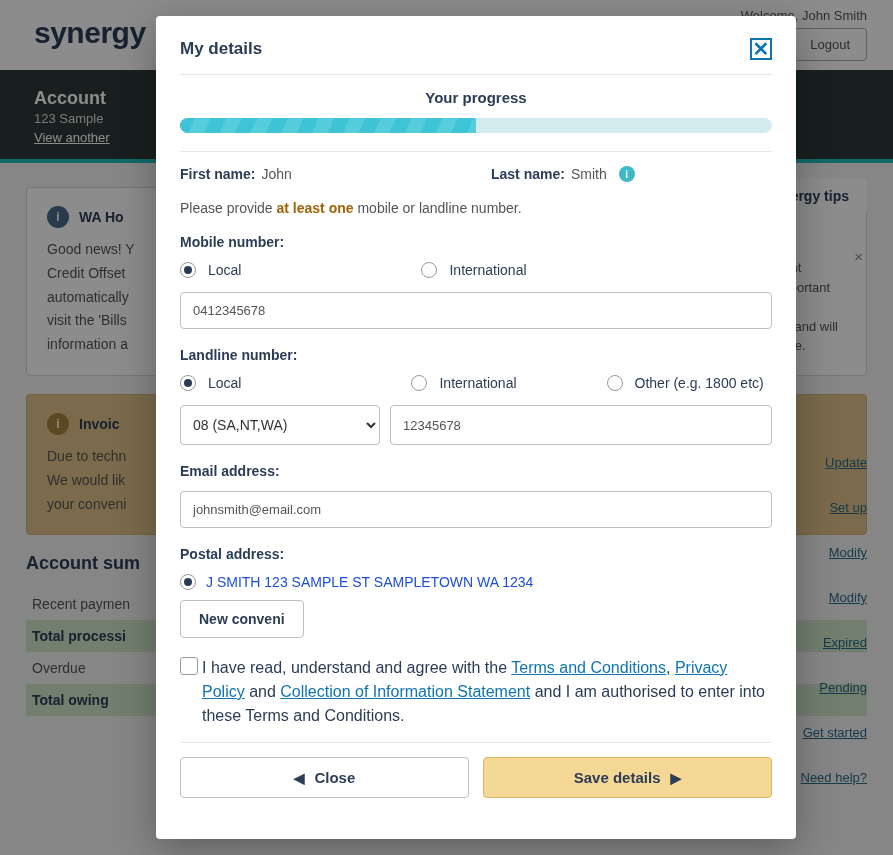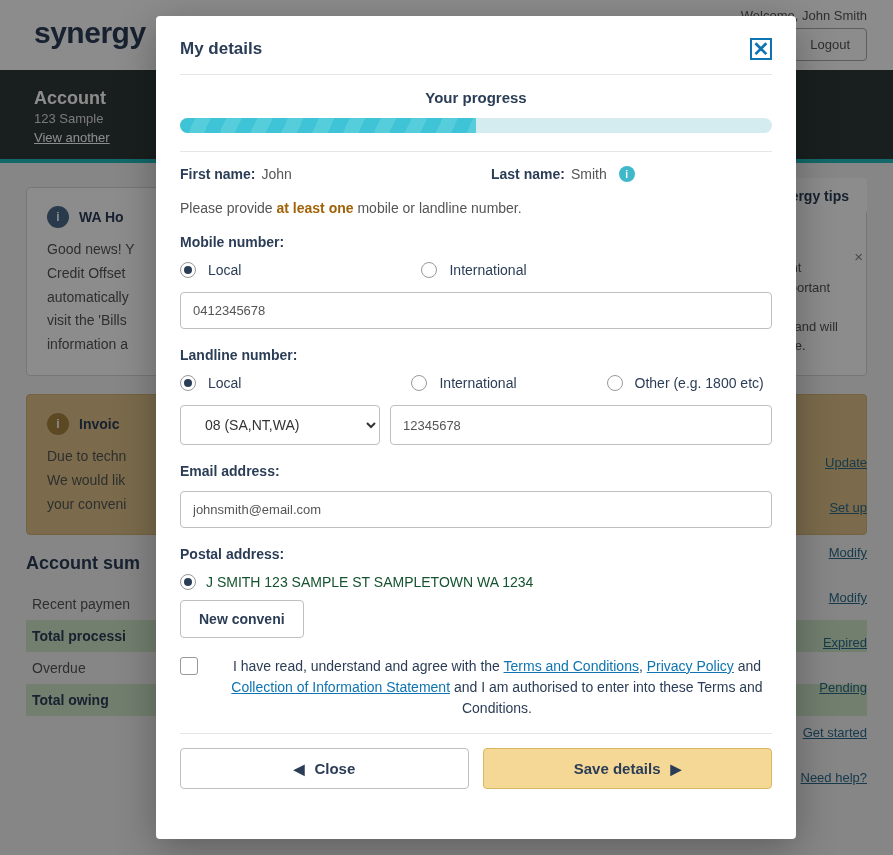--- a/index.html
+++ b/index.html
@@ -127,31 +127,31 @@
     .radio.selected::after {
       content: ""; width: 8px; height: 8px; border-radius: 50%; background: #2b3d56;
     }
     .text-input {
       width: 100%; border: 1px solid #bfbfbf; border-radius: 4px;
       padding: 10px 12px; font-size: 13px; color: #555;
     }
     .input-row { display: flex; gap: 10px; }
     .select-input {
       border: 1px solid #bfbfbf; border-radius: 4px;
-      padding: 10px 20px; font-size: 14px; color: #333;
+      padding: 10px 8px; font-size: 14px; color: #333;
       width: 200px; background: #fff;
     }
     .input-row .text-input { flex: 1; }
-    .addr-line { display: flex; align-items: center; gap: 10px; margin-top: 8px; margin-bottom: 10px; color: #14532d; font-size: 14px;}
+    .addr-line { display: flex; align-items: center; gap: 10px; margin-top: 8px; margin-bottom: 10px; color: #1d4ed8; font-size: 14px;}
     .new-addr-btn {
       border: 1px solid #bfbfbf; background: #fff; color: #2b3d56;
       padding: 10px 18px; border-radius: 4px; font-weight: 700; font-size: 14px;
       cursor: pointer;
     }
-    .consent-row { display: flex; gap: 24px; margin-top: 18px; color: #2b3d56; font-size: 14px; text-align: center; }
+    .consent-row { display: flex; gap: 4px; margin-top: 18px; color: #2b3d56; font-size: 16px; }
     .checkbox {
       width: 18px; height: 18px; border: 1.5px solid #999; border-radius: 3px; flex-shrink: 0;
       cursor: pointer; margin-top: 1px;
     }
     .consent-text { line-height: 1.5; }
     .consent-text a { color: #0e74b2; text-decoration: underline; }
     .modal-footer { display: flex; gap: 14px; }
     .btn {
       flex: 1; padding: 11px 0; border-radius: 4px; font-weight: 700;
       font-size: 15px; display: flex; align-items:center; justify-content:center; gap: 10px;

